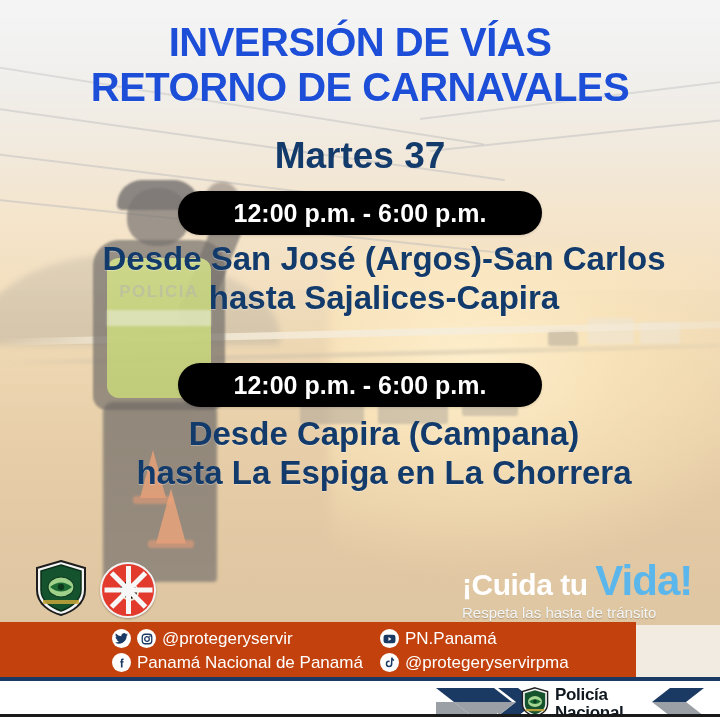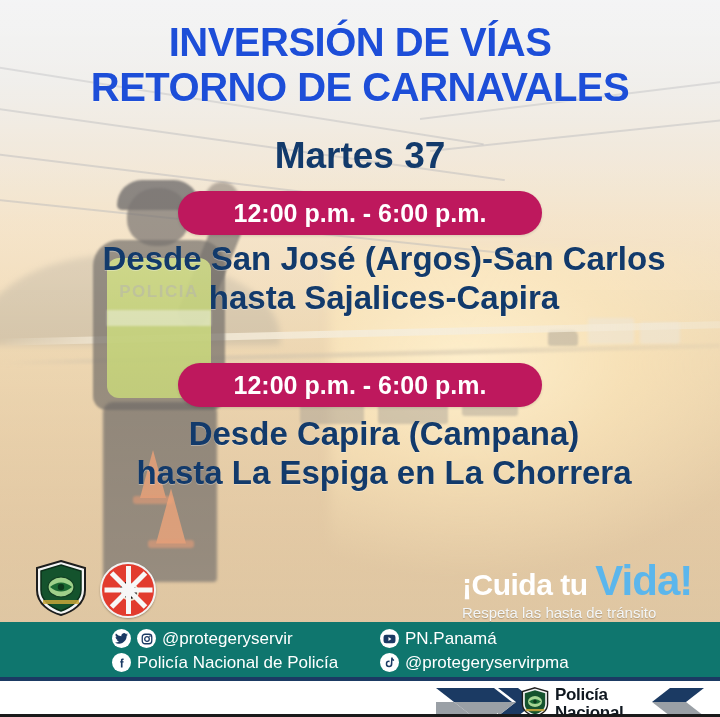--- a/index.html
+++ b/index.html
@@ -127,21 +127,21 @@
   .title .l2{display:block;}
 
   .date{
     position:absolute;left:0;top:136px;width:720px;
     text-align:center;color:#123A6B;
     font:700 37px/1.1 "Liberation Sans",sans-serif;
   }
 
   .badge{
     position:absolute;
-    background:#be185d;color:#fff;
+    background:#000000;color:#fff;
     border-radius:30px;
     font:700 25px/44px "Liberation Sans",sans-serif;
     text-align:center;
     box-shadow:0 1px 3px rgba(0,0,0,.12);
   }
   .badge-1{left:178px;top:191px;width:364px;height:44px;}
   .badge-2{left:178px;top:363px;width:364px;height:44px;}
 
   .route{
     position:absolute;left:0;width:720px;text-align:center;
@@ -187,22 +187,22 @@
     letter-spacing:-1px;
   }
   .slogan-sub{
     margin-top:3px;color:#f3f6f8;
     font:400 15px/1.1 "Liberation Sans",sans-serif;
     text-shadow:0 1px 1px rgba(90,70,40,.35);
   }
 
   
   .social{
-    position:absolute;left:0;top:622px;width:720px;height:55px;
-    background:#0f766e;
+    position:absolute;left:0;top:622px;width:636px;height:55px;
+    background:#c2410c;
   }
   .social-inner{
     position:absolute;left:112px;top:4px;width:600px;height:48px;
   }
   .srow{
     position:absolute;height:23px;display:flex;align-items:center;
     color:#ffffff;font:400 17px/23px "Liberation Sans",sans-serif;
   }
   .srow-a{left:0;top:1px;}
   .srow-b{left:0;top:25px;}
@@ -351,21 +351,21 @@
           </span>
           <span class="shandle">@protegeryservir</span>
         </div>
 
         <div class="srow srow-b">
           <span class="sic">
             <svg width="12" height="12" viewBox="0 0 24 24" aria-hidden="true">
                 <path fill="#1B3A63" d="M15.2 8.3h-2.1V6.9c0-.7.4-.9.8-.9h1.3V3.1L13 3.1c-2.6 0-3.2 1.9-3.2 3.2v2h-1.5v2.9h1.5V21h3.3v-9.8h2.1z"></path>
               </svg>
           </span>
-          <span class="shandle">Policía Nacional de Policía</span>
+          <span class="shandle">Panamá Nacional de Panamá</span>
         </div>
 
         <div class="srow srow-c">
           <span class="sic">
             <svg width="13" height="10" viewBox="0 0 24 18" aria-hidden="true">
                 <rect x="1" y="1" width="22" height="16" rx="4.5" fill="#1B3A63"></rect>
                 <path d="M10 5.3 15.6 9 10 12.7z" fill="#fff"></path>
               </svg>
           </span>
           <span class="shandle">PN.Panamá</span>

